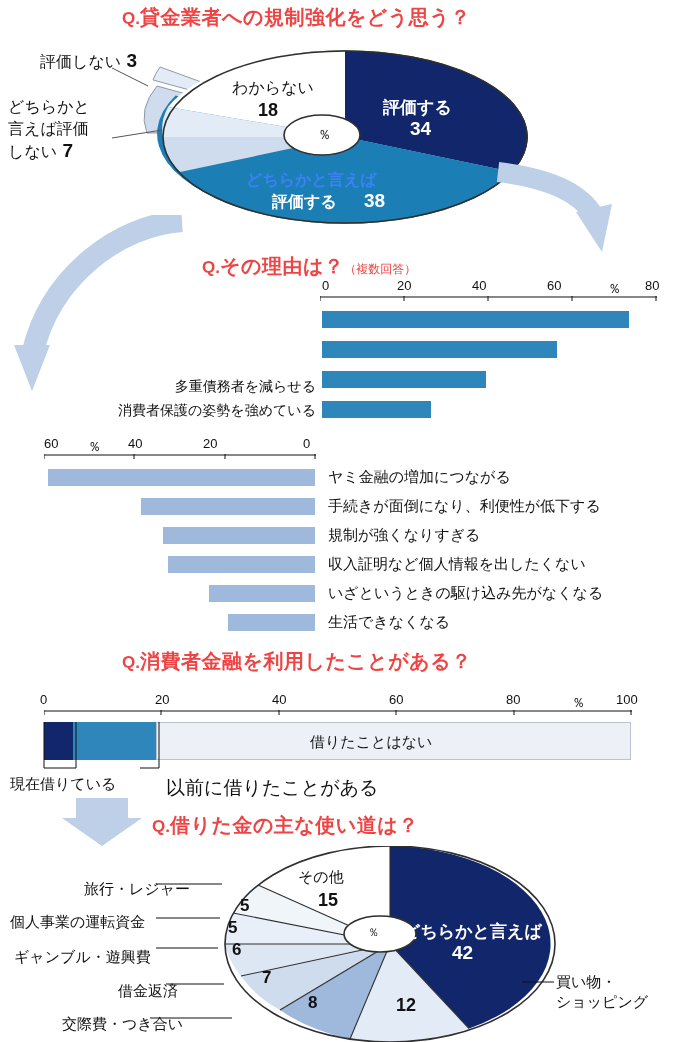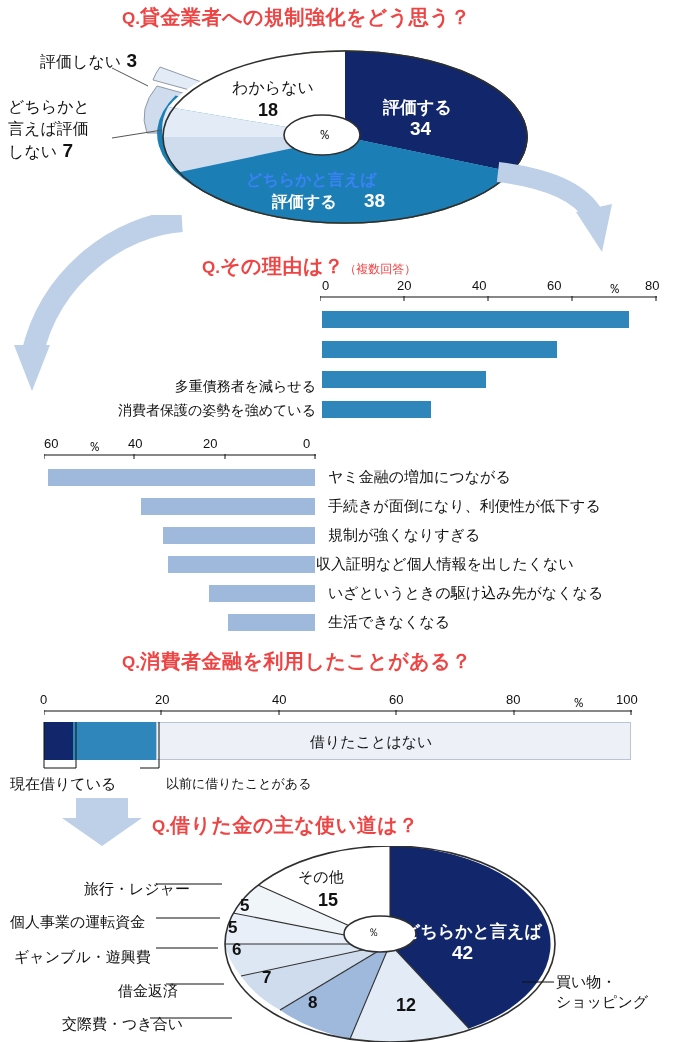--- a/index.html
+++ b/index.html
@@ -137,21 +137,21 @@
   <div class="abs bar" style="left:48px;top:469px;width:267px;background:#9fb9dd;"></div>
   <div class="abs lbl" style="left:328px;top:468px;font-size:15px;">ヤミ金融の増加につながる</div>
 
   <div class="abs bar" style="left:141px;top:498px;width:174px;background:#9fb9dd;"></div>
   <div class="abs lbl" style="left:328px;top:497px;font-size:15px;">手続きが面倒になり、利便性が低下する</div>
 
   <div class="abs bar" style="left:163px;top:527px;width:152px;background:#9fb9dd;"></div>
   <div class="abs lbl" style="left:328px;top:526px;font-size:15px;">規制が強くなりすぎる</div>
 
   <div class="abs bar" style="left:168px;top:556px;width:147px;background:#9fb9dd;"></div>
-  <div class="abs lbl" style="left:316px;top:555px;font-size:15px;">収入証明など個人情報を出したくない</div>
+  <div class="abs lbl" style="left:328px;top:555px;font-size:15px;">収入証明など個人情報を出したくない</div>
 
   <div class="abs bar" style="left:209px;top:585px;width:106px;background:#9fb9dd;"></div>
   <div class="abs lbl" style="left:328px;top:584px;font-size:15px;">いざというときの駆け込み先がなくなる</div>
 
   <div class="abs bar" style="left:228px;top:614px;width:87px;background:#9fb9dd;"></div>
   <div class="abs lbl" style="left:328px;top:613px;font-size:15px;">生活できなくなる</div>
 
   <div class="abs title" style="left:122px;top:648px;">
     <span class="q">Q.</span><span class="t">消費者金融を利用したことがある？</span>
   </div>
@@ -178,21 +178,21 @@
   <div class="abs" style="left:73px;top:722px;width:83px;height:38px;background:#2e86bb;"></div>
   <div class="abs" style="left:156px;top:722px;width:475px;height:38px;background:#edf1f7;border:1px solid #b9c4d4;box-sizing:border-box;"></div>
   <div class="abs lbl" style="left:310px;top:733px;font-size:15px;">借りたことはない</div>
 
   <svg class="abs" style="left:40px;top:718px;" width="130" height="62">
     <path d="M4,4 L4,50 L36,50" stroke="#111" stroke-width="1" fill="none"></path>
     <path d="M36,4 L36,50" stroke="#111" stroke-width="1" fill="none"></path>
     <path d="M119,4 L119,50 L100,50" stroke="#111" stroke-width="1" fill="none"></path>
   </svg>
   <div class="abs lbl" style="left:10px;top:775px;font-size:15px;">現在借りている</div>
-  <div class="abs lbl" style="left:166px;top:775px;font-size:13px;">以前に借りたことがある</div>
+  <div class="abs lbl" style="left:166px;top:775px;font-size:19px;">以前に借りたことがある</div>
 
   <svg class="abs" style="left:62px;top:796px;" width="80" height="52">
     <path d="M8,2 L60,2 L60,22 L74,22 L34,50 L-6,22 L8,22 Z" fill="#bdd0e8" transform="translate(6,0)"></path>
   </svg>
 
   <div class="abs title" style="left:152px;top:812px;">
     <span class="q">Q.</span><span class="t">借りた金の主な使い道は？</span>
   </div>
 
   <svg class="abs" style="left:190px;top:846px;" width="400" height="196" viewBox="0 0 400 196">

